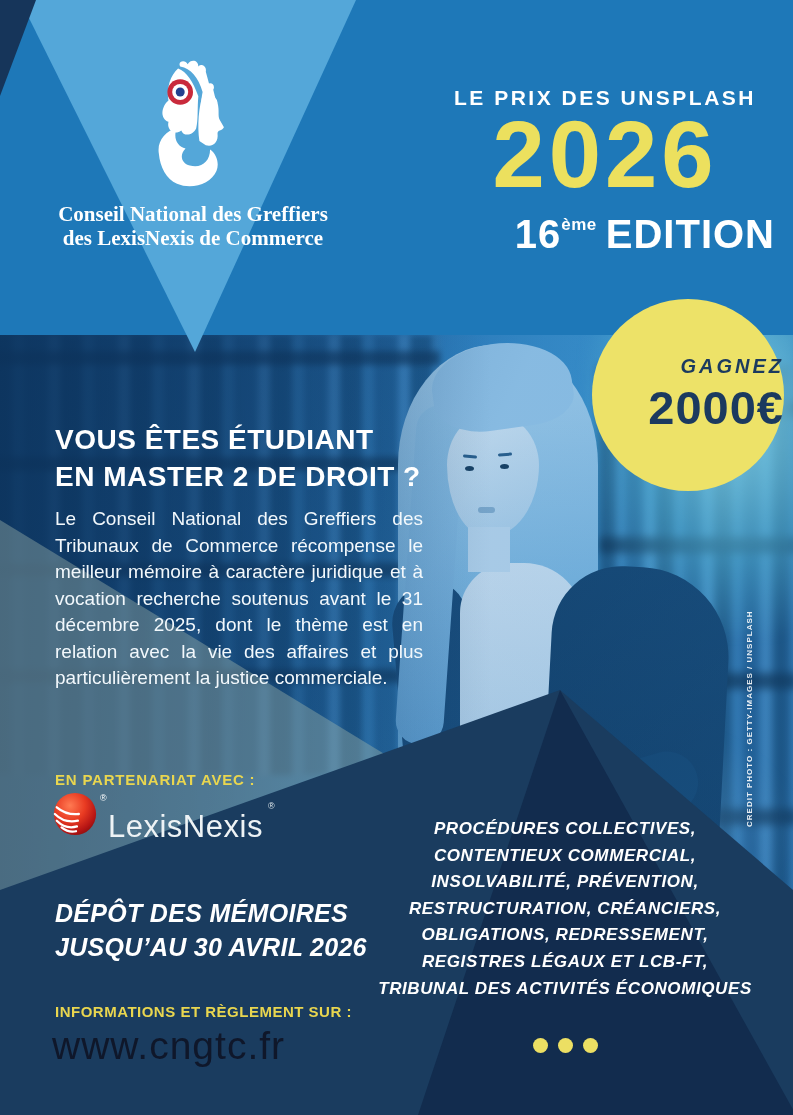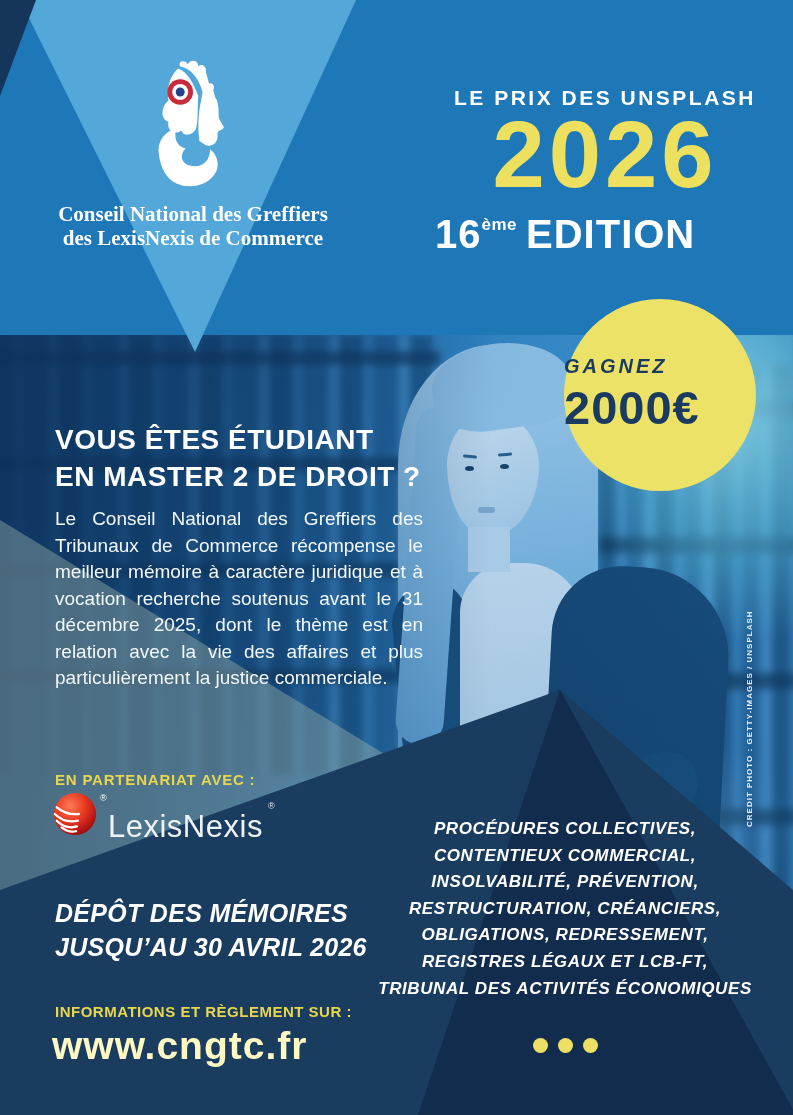--- a/index.html
+++ b/index.html
@@ -134,30 +134,30 @@
 
   .kicker{
     left:445px;top:86px;width:320px;text-align:center;color:#fff;
     font-weight:800;font-size:21px;letter-spacing:2.5px;white-space:nowrap;
   }
   .year{
     left:440px;top:108px;width:330px;text-align:center;color:#ece05e;
     font-weight:800;font-size:94px;line-height:1;letter-spacing:4px;
   }
   .edition{
-    left:435px;top:214px;width:340px;text-align:left;color:#fff;
+    left:435px;top:214px;width:340px;text-align:right;color:#fff;
     font-weight:800;font-size:40px;line-height:1;white-space:nowrap;letter-spacing:1px;
   }
   .edition .sup{font-size:17px;position:relative;top:-18px;letter-spacing:.5px;}
   .edition .word{margin-left:9px;}
 
   .prize-badge{
-    left:564px;top:299px;width:192px;height:192px;border-radius:50%;
+    left:592px;top:299px;width:192px;height:192px;border-radius:50%;
     background:#ede268;color:#1b3a5f;display:flex;flex-direction:column;
-    align-items:flex-start;justify-content:center;text-align:center;z-index:11;
+    align-items:flex-end;justify-content:center;text-align:center;z-index:11;
   }
   .prize-action{font-weight:800;font-size:20px;letter-spacing:3px;font-style:italic;}
   .prize-amount{font-weight:800;font-size:47px;letter-spacing:1px;margin-top:2px;}
 
   .hero-heading{
     left:55px;top:421px;color:#fff;font-weight:800;font-size:28px;line-height:37px;
     letter-spacing:.5px;white-space:nowrap;
   }
   .hero-body{
     left:55px;top:506px;width:368px;color:#f2f8fc;font-size:19px;line-height:26.5px;
@@ -170,21 +170,21 @@
   .lexis-reg1{position:absolute;left:48px;top:2px;color:#fff;font-size:9px;}
   .lexis-word{position:absolute;left:56px;top:18px;color:#eef3f5;font-size:31px;letter-spacing:.5px;font-family:"Liberation Sans",sans-serif;}
   .lexis-reg2{position:absolute;left:216px;top:10px;color:#dfe8ec;font-size:9px;}
 
   .deadline{
     left:55px;top:896px;color:#fff;font-weight:800;font-size:25px;line-height:34px;
     white-space:nowrap;letter-spacing:.3px;font-style:italic;
   }
   .info-label{left:55px;top:1003px;color:#e9d64f;font-weight:bold;font-size:15px;letter-spacing:.5px;}
   .website{
-    left:52px;top:1024px;color:#fef9c3;font-weight:700;font-size:39px;letter-spacing:1px;cursor:pointer;
+    left:52px;top:1024px;color:#0f172a;font-weight:400;font-size:39px;letter-spacing:1px;cursor:pointer;
   }
 
   .keyword-list{
     left:350px;top:816px;width:430px;text-align:center;color:#fff;
     font-weight:bold;font-style:italic;font-size:17px;line-height:26.6px;
     letter-spacing:.6px;white-space:nowrap;
   }
   .dots{left:350px;top:1038px;width:430px;text-align:center;}
   .dot{width:15px;height:15px;border-radius:50%;background:#ecdf63;display:inline-block;margin:0 5px;}
 

